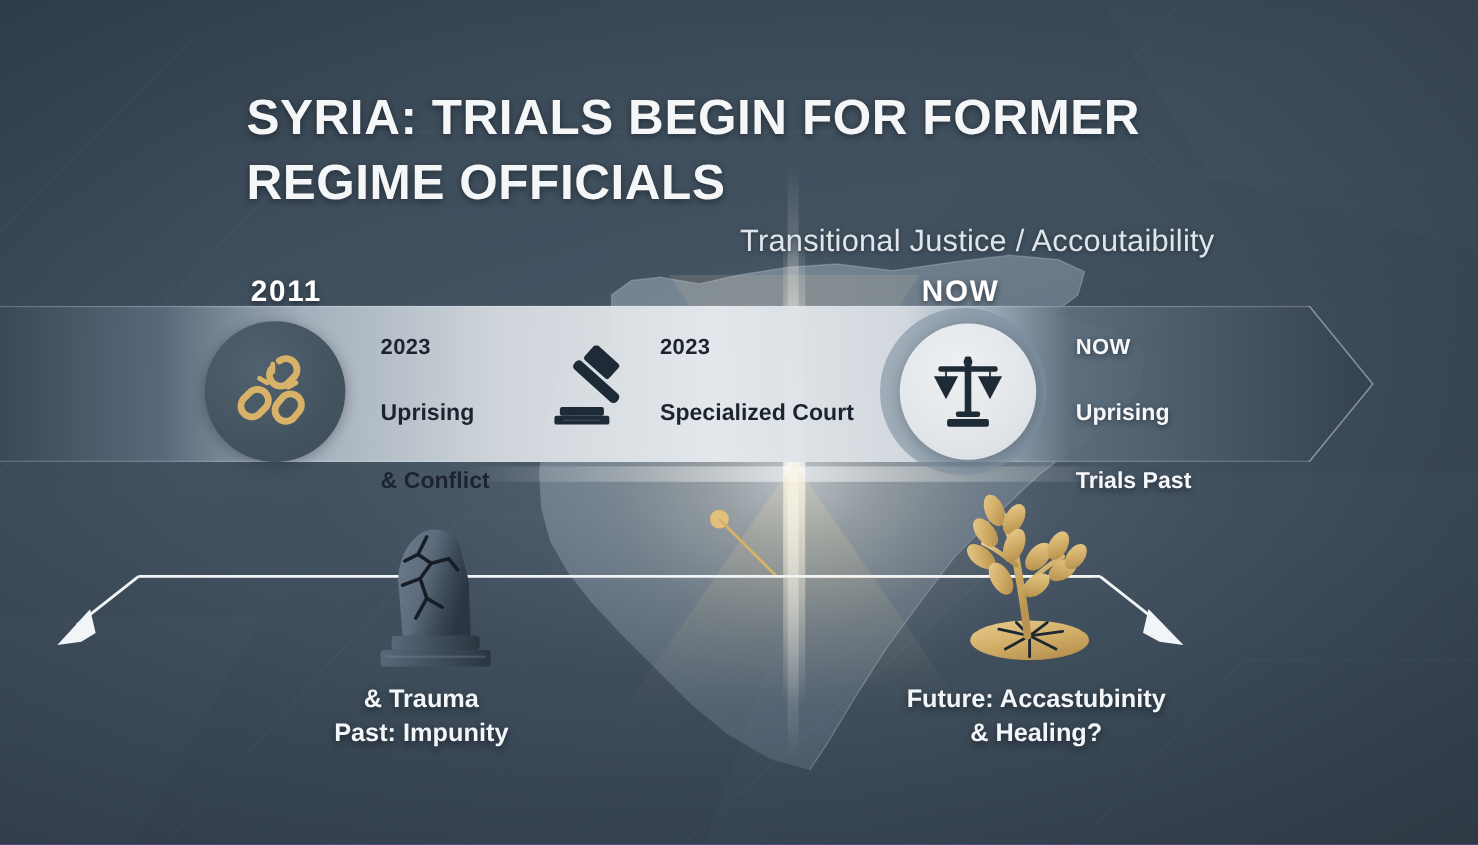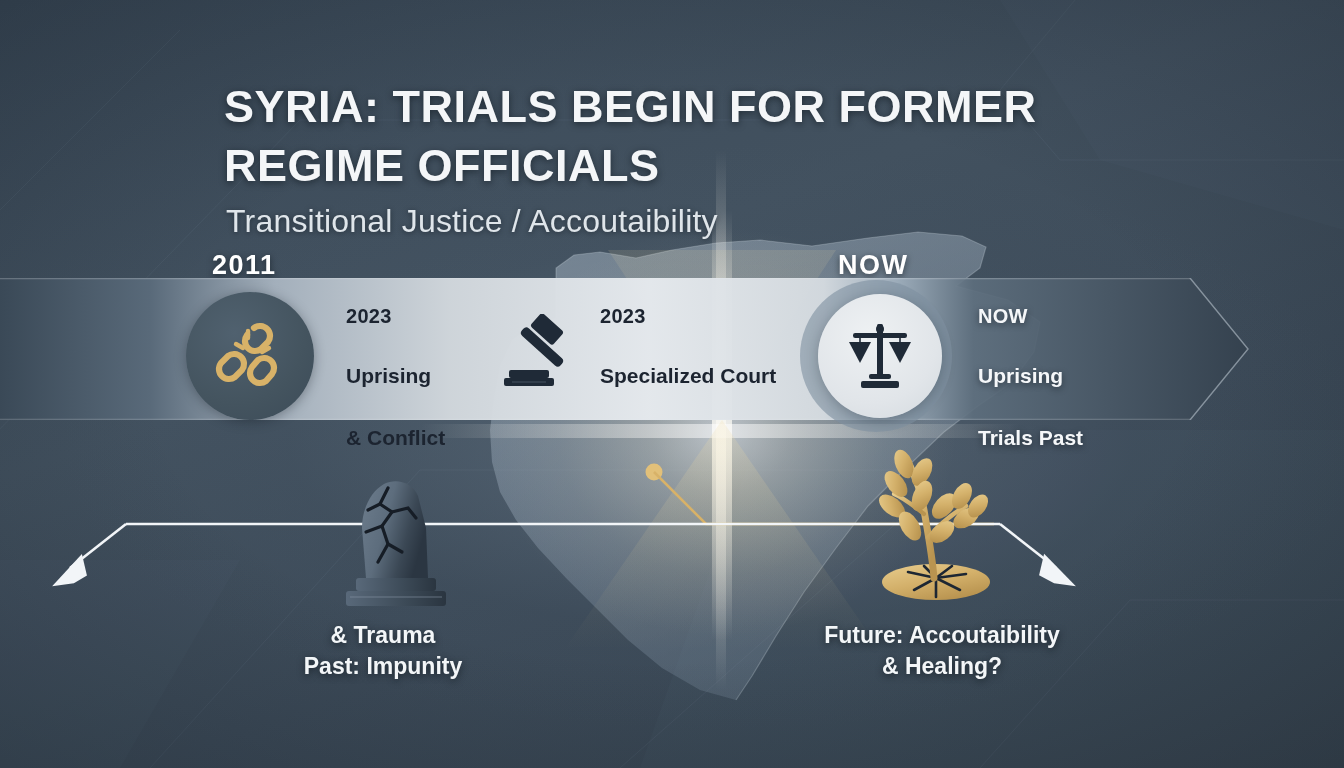--- a/index.html
+++ b/index.html
@@ -38,36 +38,37 @@
     font-weight: 700;
     letter-spacing: 0.5px;
     line-height: 1.30;
     text-transform: uppercase;
     text-shadow: 0 2px 7px rgba(10,16,22,0.55);
     margin: 0;
   }
   .subtitle {
     margin: 8px 0 0 2px;
     color: #dfe5ea;
-    font-size: 32px;
+    font-size: 28px;
     font-weight: 400;
     letter-spacing: .2px;
     text-shadow: 0 1px 5px rgba(10,16,22,0.5);
+    text-align: right;
   }
 
   
   .era-label {
     position: absolute;
     color: #ffffff;
     font-size: 27px;
     font-weight: 700;
     letter-spacing: 1.5px;
     text-shadow: 0 2px 6px rgba(10,16,22,0.6);
   }
-  #era-2011 { left: 212px; top: 250px; }
+  #era-2011 { left: 228px; top: 250px; }
   #era-now  { left: 838px; top: 250px; }
 
   .band-svg { position: absolute; left: 0; top: 278px; width: 1344px; height: 142px; }
   .tl-circle-dark {
     position: absolute; left: 186px; top: 292px;
     width: 128px; height: 128px; border-radius: 50%;
     background: radial-gradient(circle at 38% 32%, #50616f 0%, #44545f 60%, #3c4b58 100%);
     box-shadow: 0 2px 12px rgba(16,24,32,0.35);
   }
   .tl-circle-ring {
@@ -373,17 +374,17 @@
       <ellipse cx="76" cy="84" rx="8.5" ry="14" transform="rotate(52 76 84)"></ellipse>
       <ellipse cx="112" cy="58" rx="8" ry="13" transform="rotate(36 112 58)"></ellipse>
     </g>
   </svg>
 
   <div class="branch-label" id="branch-label-past">
     <div>&amp; Trauma</div>
     <div>Past: Impunity</div>
   </div>
   <div class="branch-label" id="branch-label-future">
-    <div>Future: Accoutaibility</div>
+    <div>Future: Accastubinity</div>
     <div>&amp; Healing?</div>
   </div>
 
 </div>
 
 </body></html>

